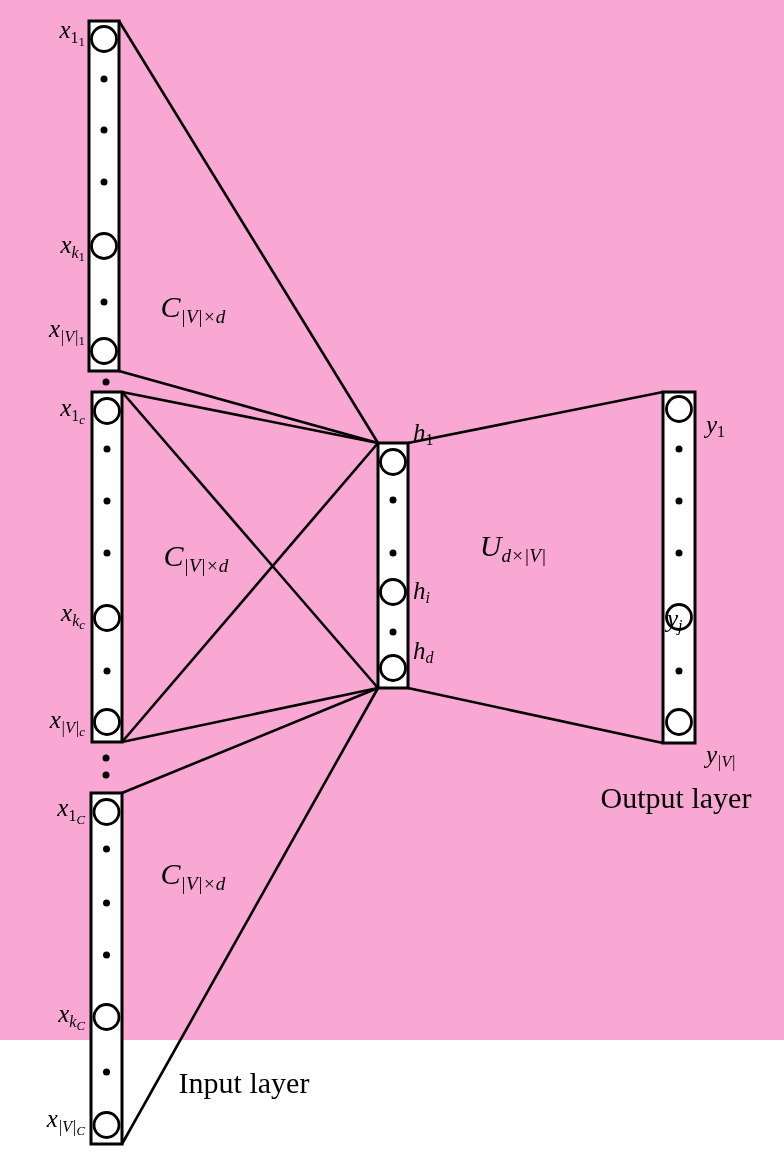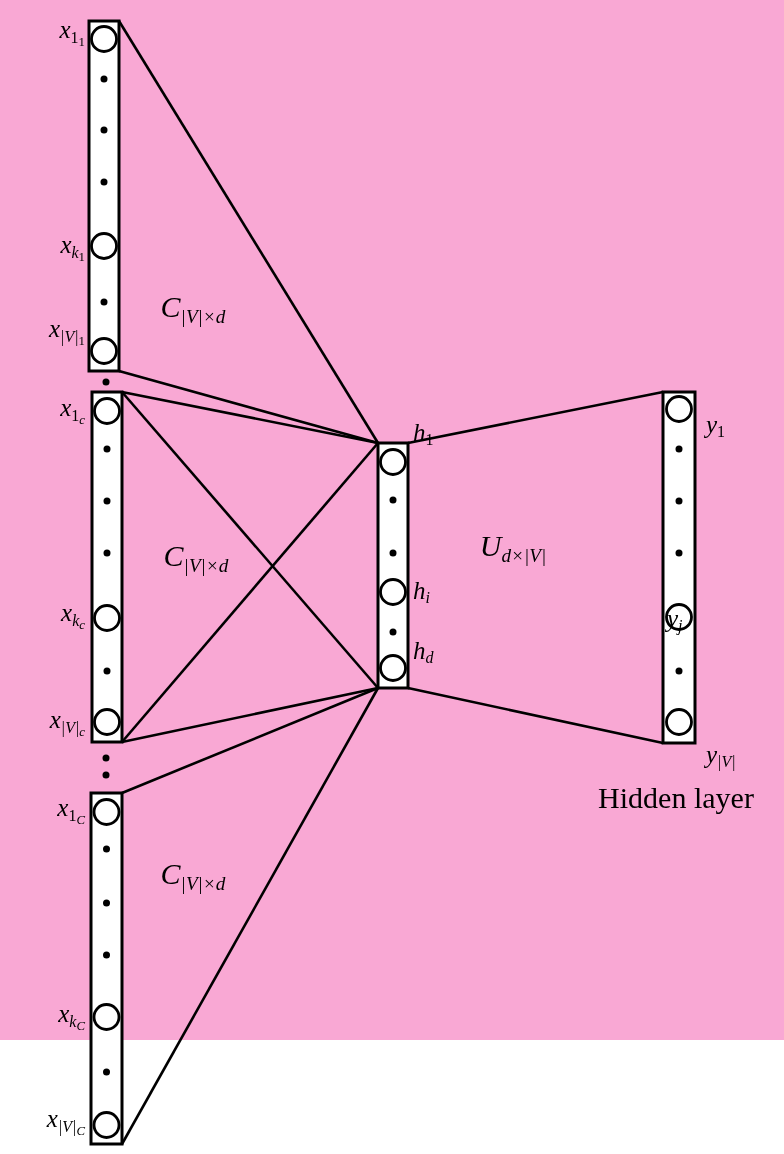--- a/index.html
+++ b/index.html
@@ -156,15 +156,16 @@
   <div class="lbl matrix-lbl" style="left:196px; top:558px">
     <span class="it">C</span><span class="sb it">|V|×d</span>
   </div>
   <div class="lbl matrix-lbl" style="left:193px; top:876px">
     <span class="it">C</span><span class="sb it">|V|×d</span>
   </div>
   <div class="lbl matrix-lbl" style="left:513px; top:548px">
     <span class="it">U</span><span class="sb it">d×|V|</span>
   </div>
 
-  <div class="lbl layer-lbl" style="left:676px; top:798px">Hidden layer</div>
+  <div class="lbl layer-lbl" style="left:244px; top:1083px">Input layer</div>
+  <div class="lbl layer-lbl" style="left:676px; top:798px">Output layer</div>
 
 </div>
 
 </body></html>

